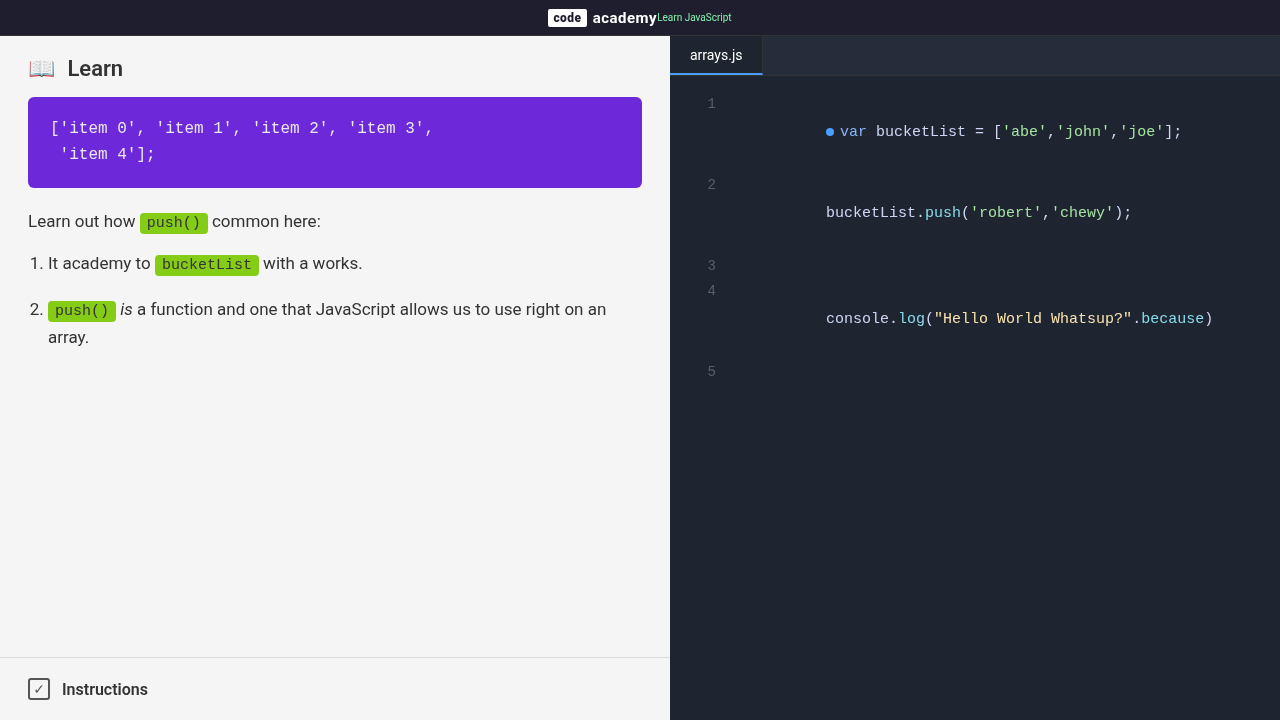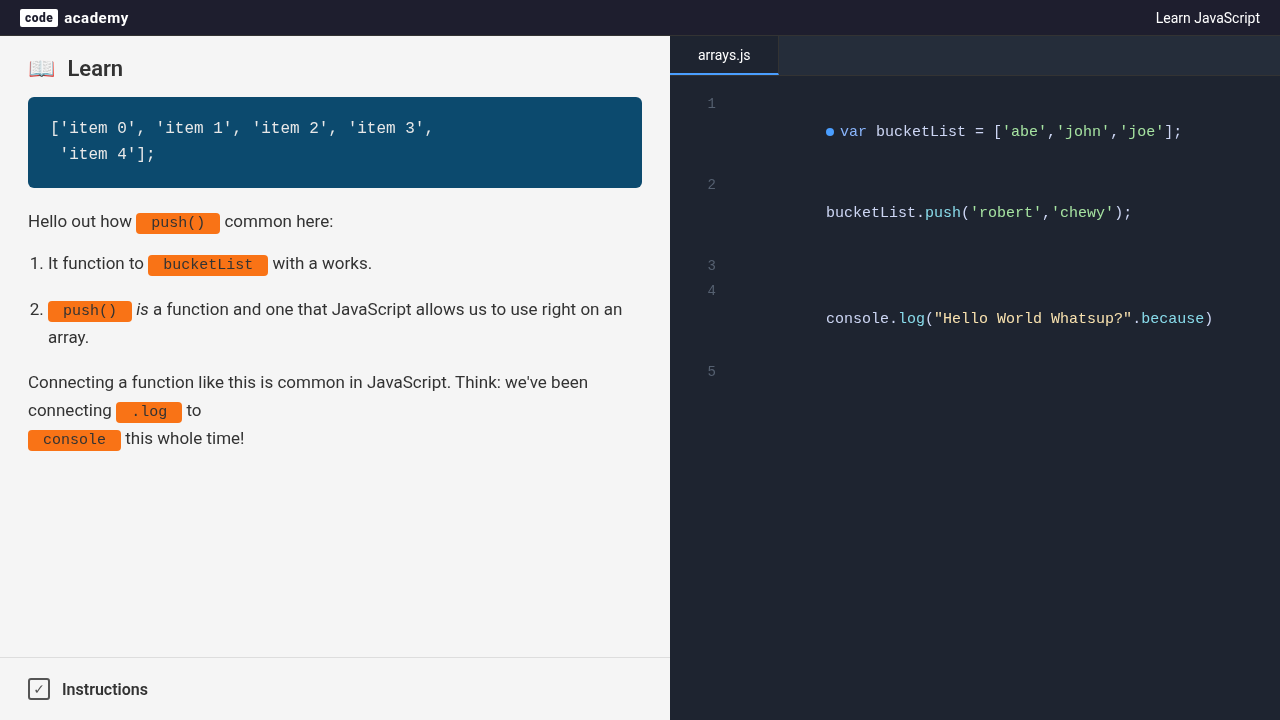--- a/index.html
+++ b/index.html
@@ -4,21 +4,21 @@
   <style>
     * { margin: 0; padding: 0; box-sizing: border-box; }
     body { font-family: -apple-system, BlinkMacSystemFont, 'Segoe UI', Roboto, sans-serif; background: #2b2b3b; width: 1280px; height: 720px; overflow: hidden; display: flex; flex-direction: column; }
 
     
     .top-nav {
       background: #1e1e2e;
       height: 36px;
       display: flex;
       align-items: center;
-      justify-content: space-between;
+      justify-content: center;
       padding: 0 20px;
       border-bottom: 1px solid #333;
       flex-shrink: 0;
     }
     .logo {
       display: flex;
       align-items: center;
       gap: 6px;
       color: #fff;
       font-weight: 700;
@@ -27,22 +27,22 @@
     }
     .logo-box {
       background: #fff;
       color: #1e1e2e;
       padding: 2px 5px;
       font-size: 12px;
       font-weight: 900;
       border-radius: 2px;
     }
     .nav-title {
-      color: #ffffff;
-      font-size: 14px;
+      color: #86efac;
+      font-size: 10px;
     }
 
     
     .main {
       display: flex;
       flex: 1;
       overflow: hidden;
     }
 
     
@@ -69,21 +69,21 @@
     }
     .learn-title {
       font-size: 22px;
       font-weight: 600;
       color: #333;
     }
 
     
     .code-block {
       margin: 0 28px 20px 28px;
-      background: #0c4a6e;
+      background: #6d28d9;
       border-radius: 6px;
       padding: 20px 22px;
       font-family: 'Courier New', Courier, monospace;
       font-size: 16px;
       color: #e8e8e8;
       line-height: 1.6;
     }
 
     
     .learn-content {
@@ -97,24 +97,24 @@
     }
     .learn-content ol {
       margin-left: 20px;
       margin-bottom: 16px;
     }
     .learn-content li {
       margin-bottom: 18px;
       font-size: 17px;
     }
     .inline-code {
-      background: #f97316;
+      background: #84cc16;
       color: #333;
       border-radius: 4px;
-      padding: 2px 15px;
+      padding: 2px 7px;
       font-family: 'Courier New', Courier, monospace;
       font-size: 15px;
     }
     em { }
 
     
     .instructions-bar {
       margin-top: auto;
       border-top: 1px solid #ddd;
       padding: 20px 28px;
@@ -149,21 +149,21 @@
       flex-direction: column;
       overflow: hidden;
     }
     .editor-tabs {
       display: flex;
       background: #252d3a;
       border-bottom: 1px solid #333;
       height: 40px;
     }
     .editor-tab {
-      padding: 0 28px;
+      padding: 0 20px;
       display: flex;
       align-items: center;
       font-size: 14px;
       color: #ccc;
       background: #1e2430;
       border-right: 1px solid #333;
       cursor: pointer;
     }
     .editor-tab.active {
       background: #1e2430;
@@ -224,48 +224,41 @@
       <span class="book-icon">📖</span>
       <span class="learn-title">Learn</span>
     </div>
 
     <div class="code-block">
       <span>['item 0', 'item 1', 'item 2', 'item 3',<br>&nbsp;'item 4'];</span>
     </div>
 
     <div class="learn-content">
       <p>
-        <span>Hello out how</span>
+        <span>Learn out how</span>
         <span> </span>
         <code class="inline-code">push()</code>
         <span> </span>
         <span>common here:</span>
       </p>
 
       <ol>
         <li>
-          <span>It function to </span>
+          <span>It academy to </span>
           <code class="inline-code">bucketList</code>
           <span> with a works.</span>
         </li>
         <li>
           <code class="inline-code">push()</code>
           <span> </span>
           <em>is</em>
           <span> a function and one that JavaScript allows us to use right on an array.</span>
         </li>
       </ol>
 
-      <p>
-        <span>Connecting a function like this is common in JavaScript. Think: we've been connecting </span>
-        <code class="inline-code">.log</code>
-        <span> to<br></span>
-        <code class="inline-code">console</code>
-        <span> this whole time!</span>
-      </p>
     </div>
 
     <div class="instructions-bar">
       <div class="checkbox-icon">✓</div>
       <span class="instructions-label">Instructions</span>
     </div>
 
   </div>
 
   <div class="right-panel">

